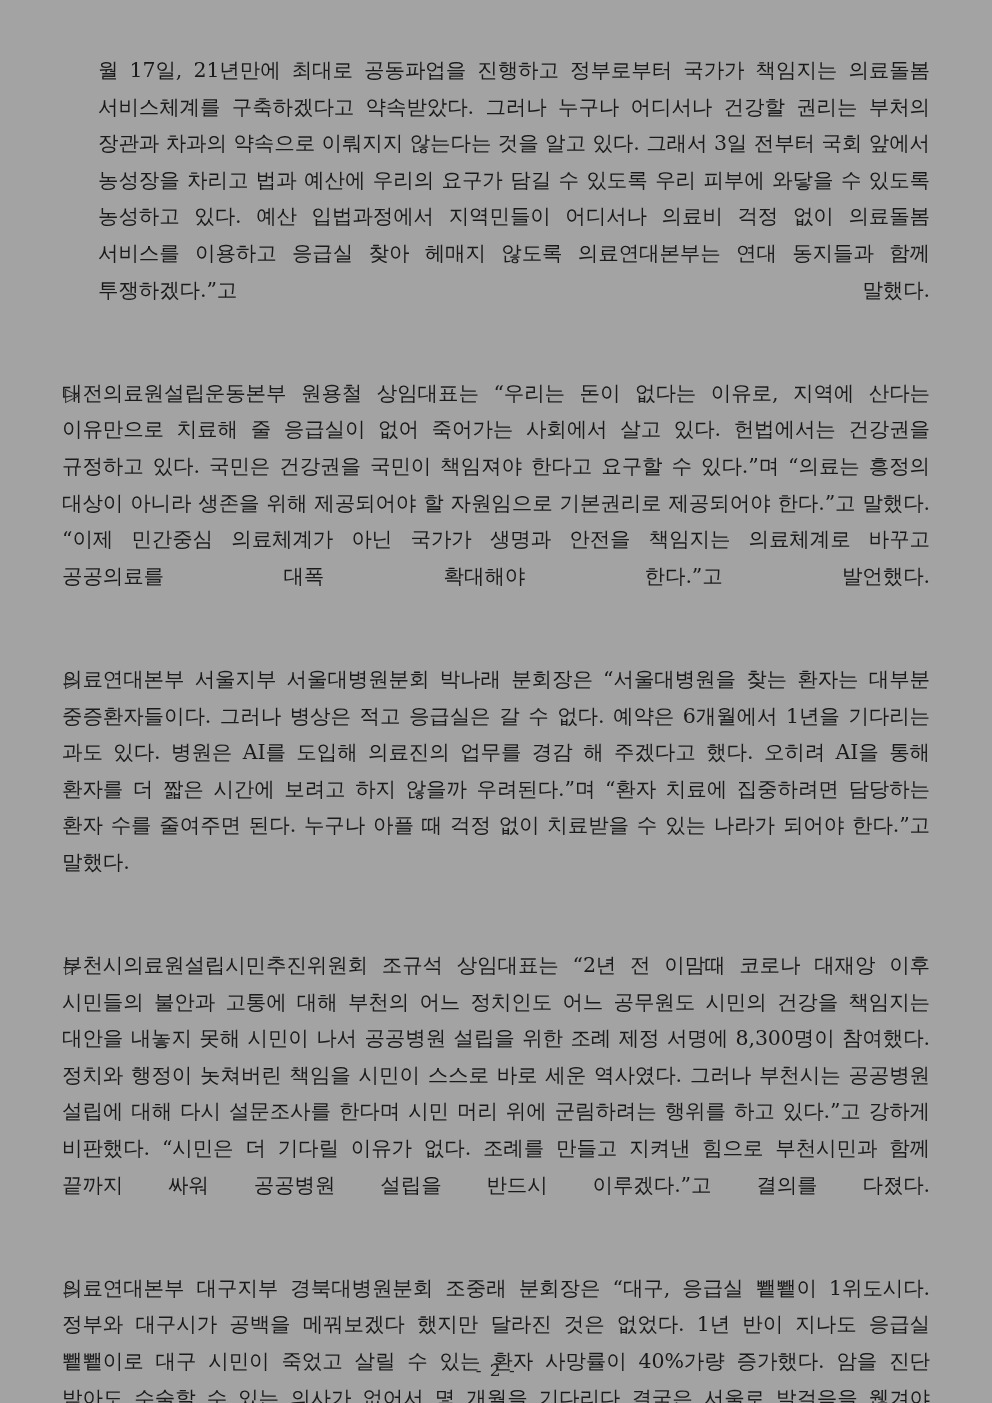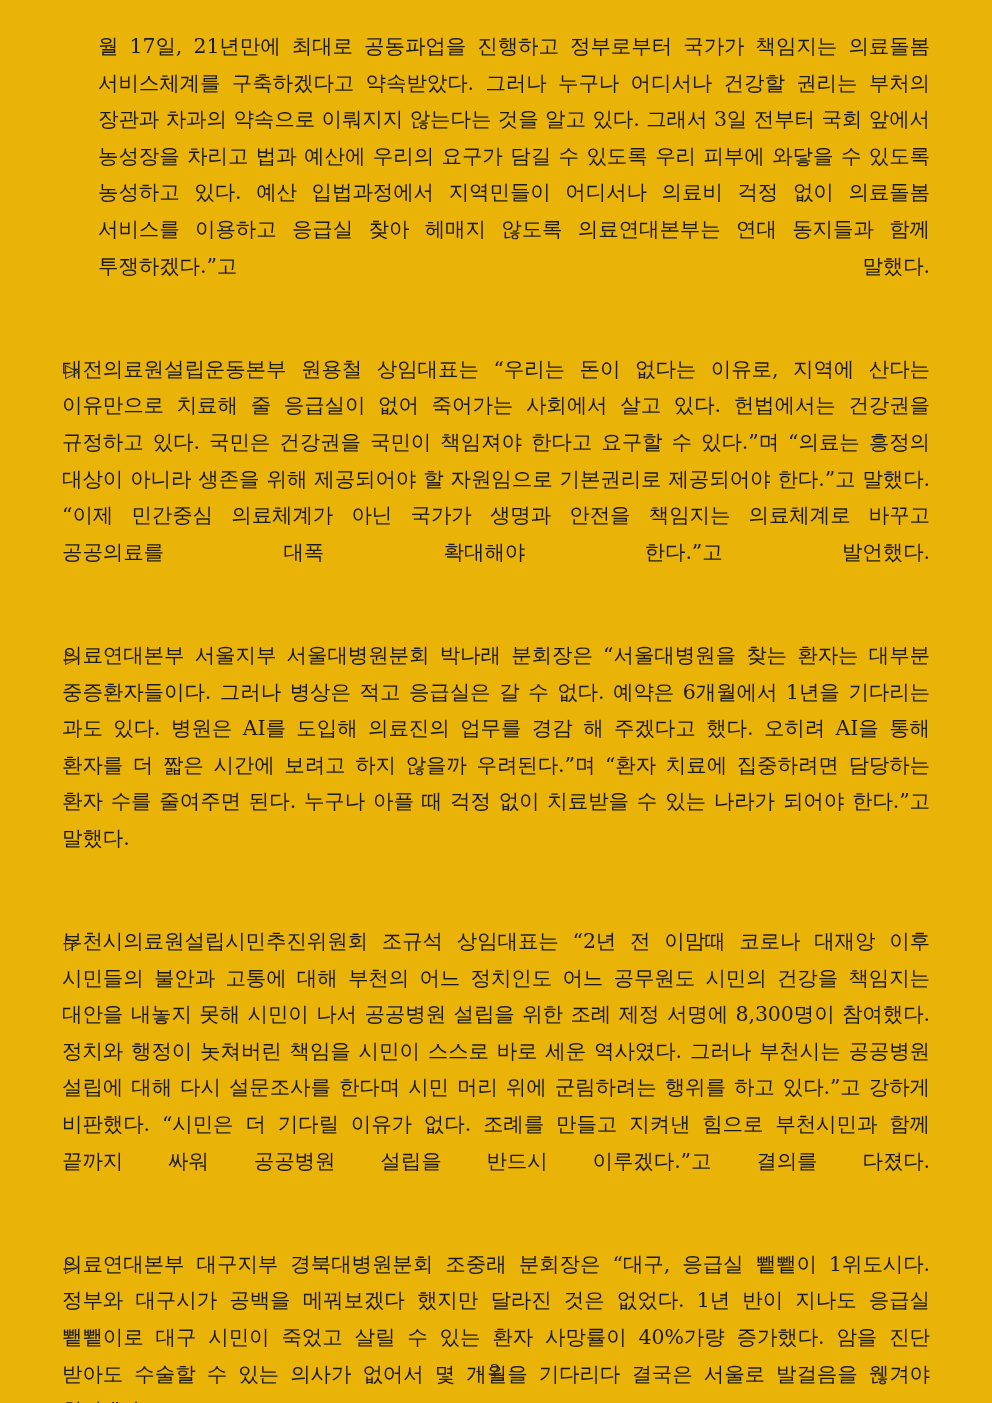--- a/index.html
+++ b/index.html
@@ -17,22 +17,22 @@
     overflow: hidden;
   }
 
   .page {
     position: absolute;
     top: 0;
     left: 0;
     width: 992px;
     height: 1403px;
     box-sizing: border-box;
-    padding: 28px 62px 0 62px;
-    background: #eab308;
+    padding: 52px 62px 0 62px;
+    background: #a3a3a3;
   }
 
   .body-col {
     width: 868px;
     margin: 0 auto;
   }
 
   
   .para {
     position: relative;

